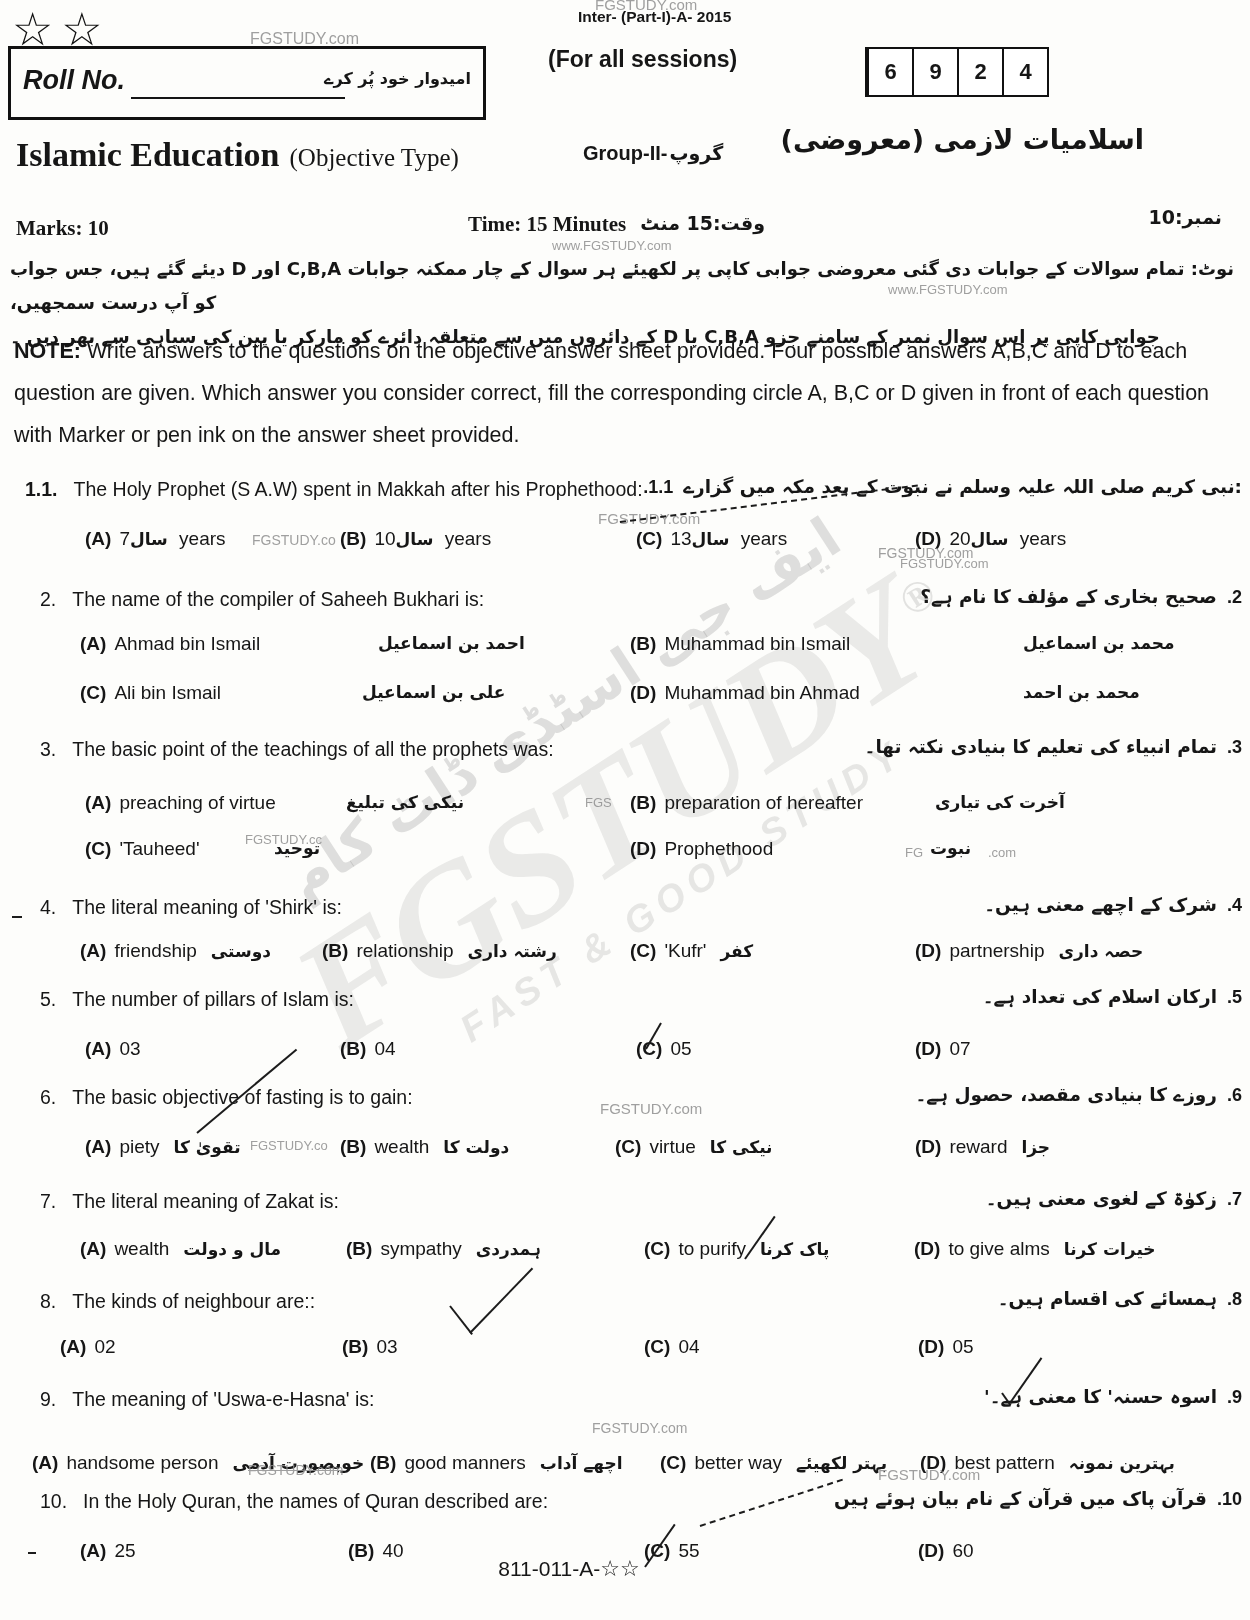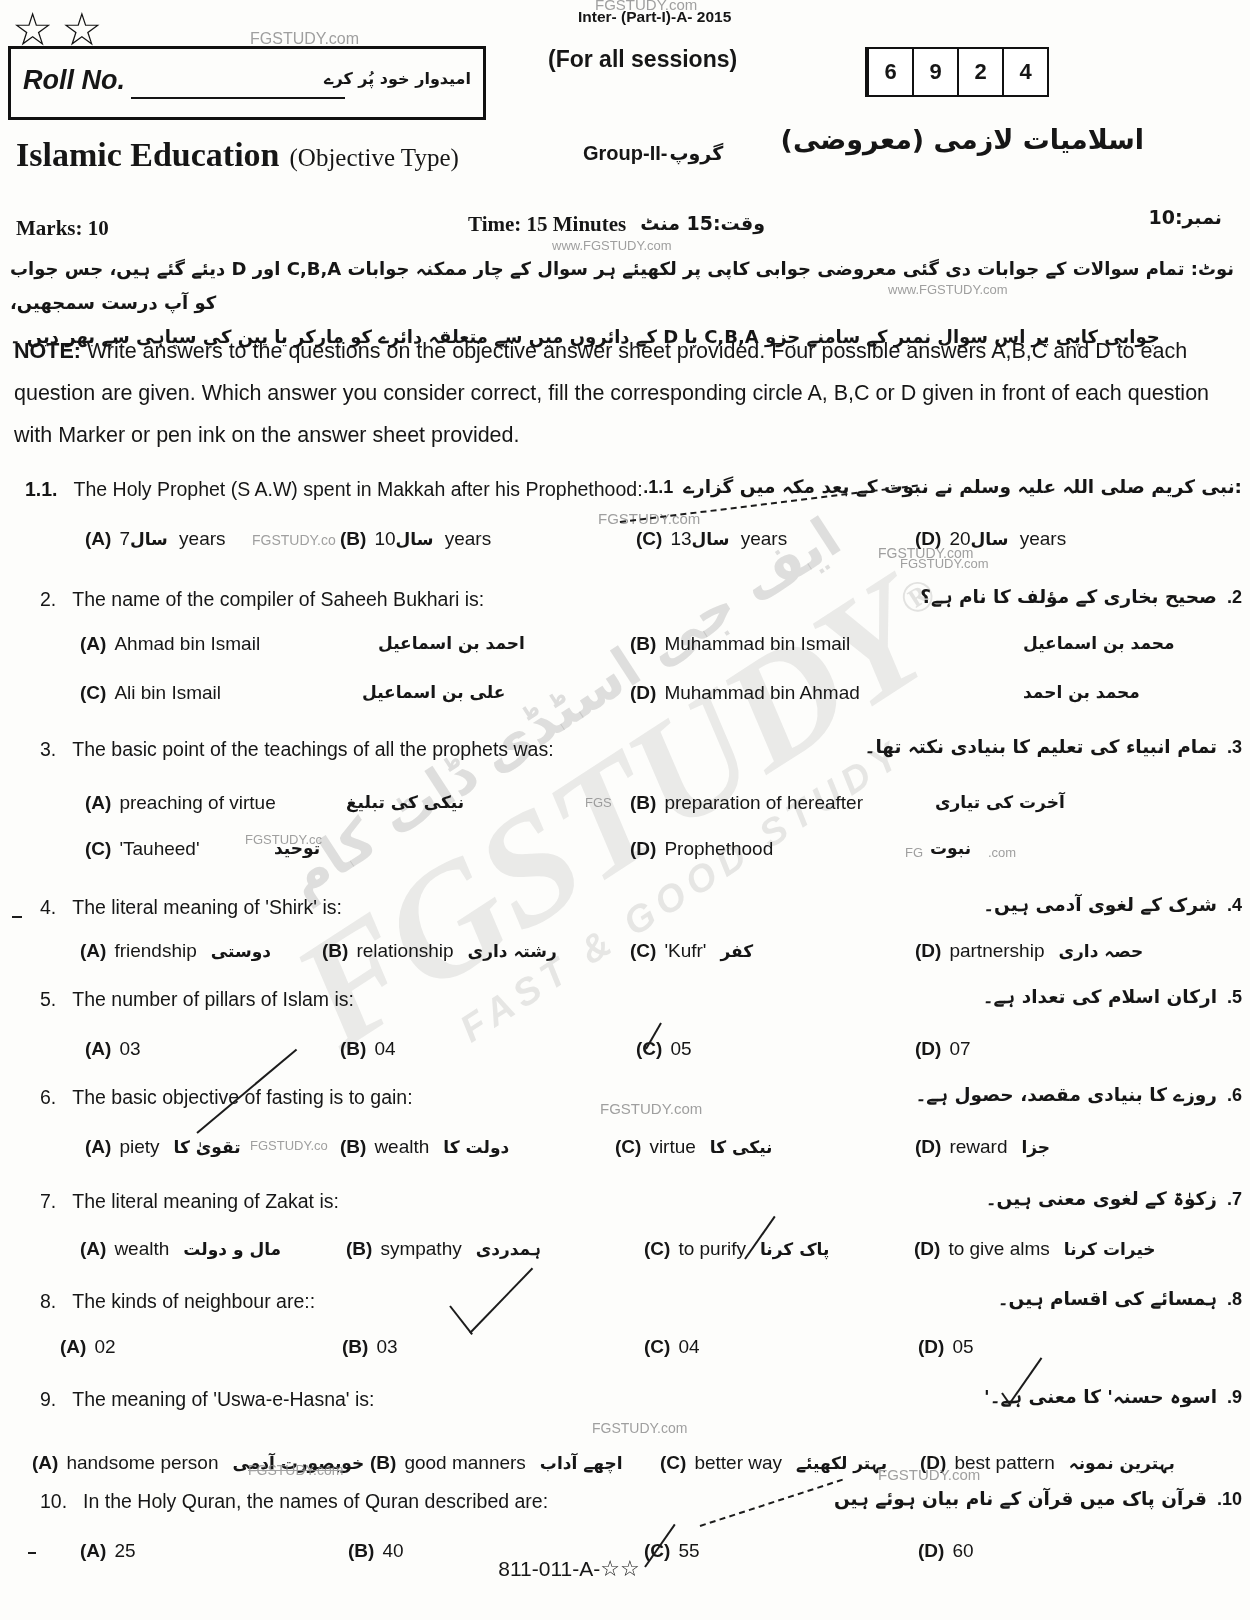--- a/index.html
+++ b/index.html
@@ -163,21 +163,21 @@
     <span class="absur ur" style="left:274px">توحید</span>
     <span class="opt" style="left:630px"><b>(D)</b><span>Prophethood</span></span>
     <span class="absur ur" style="left:930px">نبوت</span>
   </div>
 </div>
 
 <div class="q" style="top:896px">
   <div class="qline">
     <span class="qen" style="left:40px"><b class="qnum">4.</b><span>The literal meaning of 'Shirk' is:</span></span>
     <span class="qur">
-        <span class="ur">شرک کے لغوی آدمی ہیں۔</span>
+        <span class="ur">شرک کے اچھے معنی ہیں۔</span>
         <b class="qurnum">.4</b>
       </span>
   </div>
   <div class="orow" style="top:44px">
     <span class="opt" style="left:80px"><b>(A)</b><span>friendship</span><span class="ur ua">دوستی</span></span>
     <span class="opt" style="left:322px"><b>(B)</b><span>relationship</span><span class="ur ua">رشتہ داری</span></span>
     <span class="opt" style="left:630px"><b>(C)</b><span>'Kufr'</span><span class="ur ua">کفر</span></span>
     <span class="opt" style="left:915px"><b>(D)</b><span>partnership</span><span class="ur ua">حصہ داری</span></span>
   </div>
 </div>

